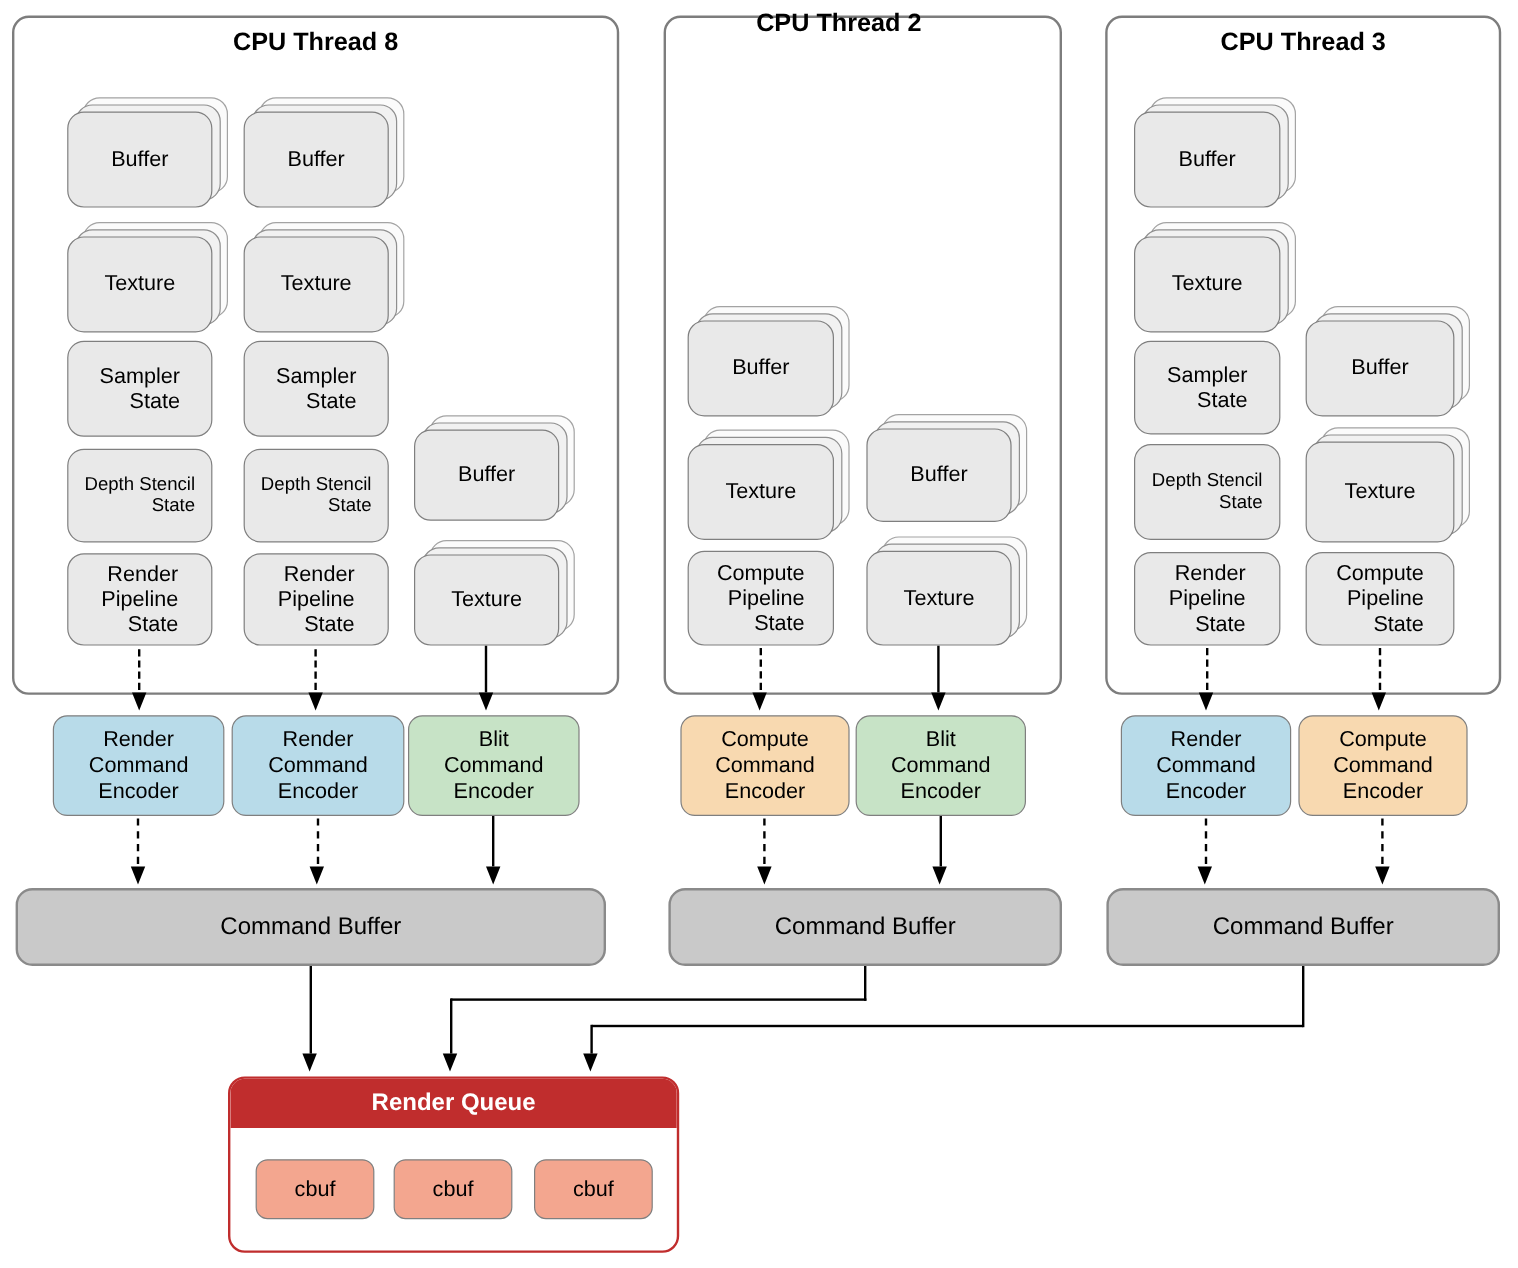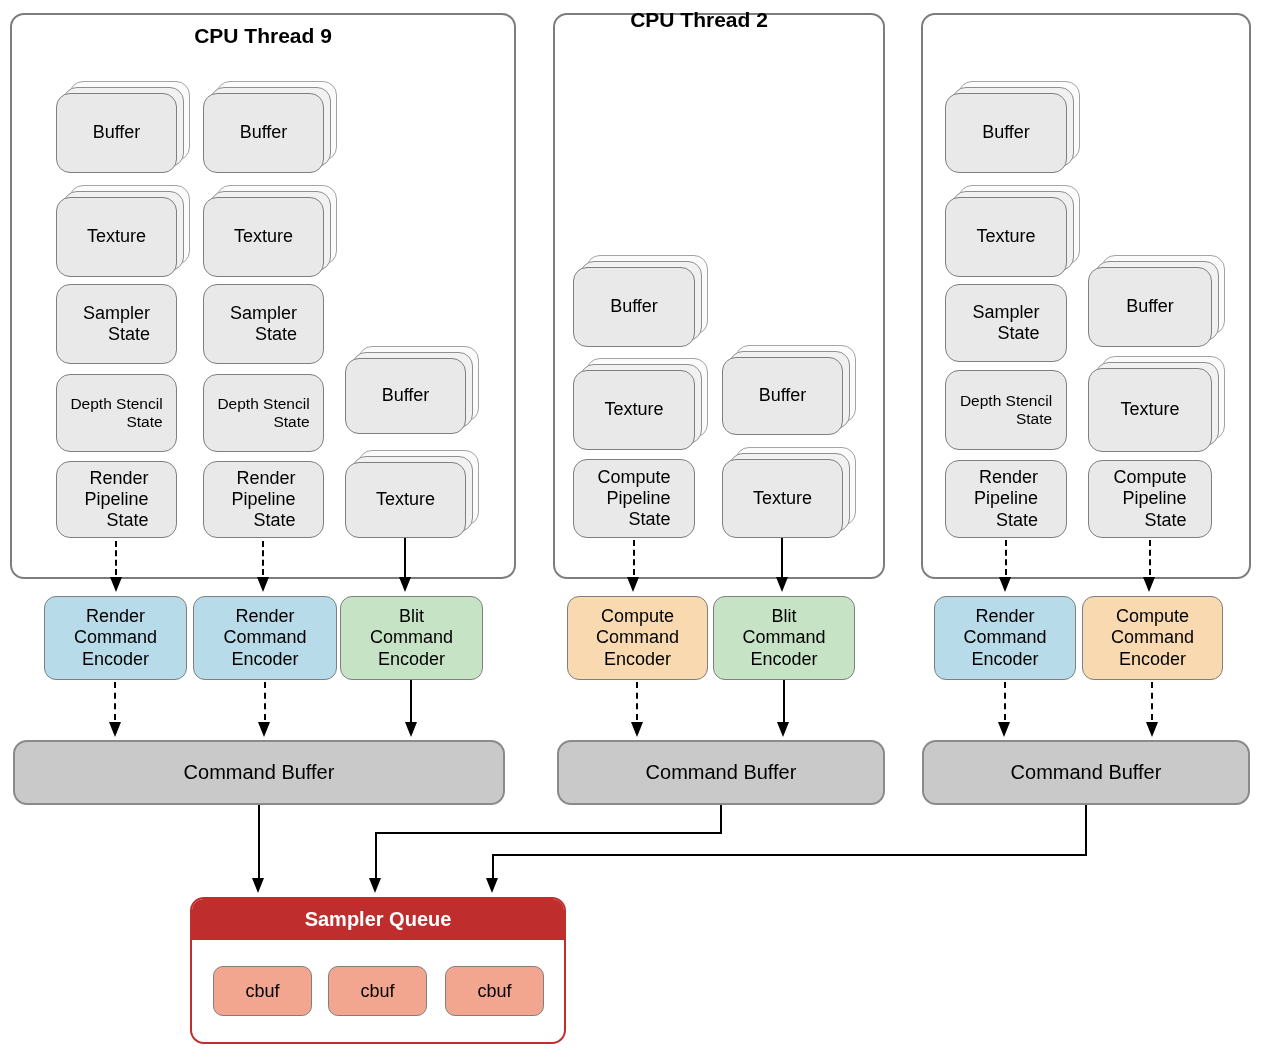--- a/index.html
+++ b/index.html
@@ -72,21 +72,21 @@
          border-left:6.5px solid transparent; border-right:6.5px solid transparent;
          border-top:15px solid #000; }
 </style>
 </head>
 <body>
 
 <div class="canvas">
 
   <div class="group">
     <div class="panel" style="left:10px;top:13px;width:506px;height:566px"></div>
-    <div class="panel-title" style="left:10px;top:24px;width:506px">CPU Thread 9</div>
+    <div class="panel-title" style="left:10px;top:24px;width:506px">CPU Thread 8</div>
 
     <div class="stack" style="left:56px;top:93px;width:121px;height:80px">
       <div class="card">Buffer</div>
     </div>
     <div class="stack" style="left:56px;top:197px;width:121px;height:80px">
       <div class="card">Texture</div>
     </div>
     <div class="box" style="left:56px;top:284px;width:121px;height:80px">Sampler
 State</div>
     <div class="box small" style="left:56px;top:374px;width:121px;height:78px">Depth Stencil
@@ -187,20 +187,21 @@
     <div class="cmdbuf" style="left:557px;top:740px;width:328px;height:65px">Command Buffer</div>
 
     <div class="vl" style="left:720px;top:805px;height:29px"></div>
     <div class="hl" style="left:376px;top:832px;width:346px"></div>
     <div class="vl" style="left:375px;top:832px;height:46px"></div>
     <div class="ah" style="left:369px;top:878px"></div>
   </div>
 
   <div class="group">
     <div class="panel" style="left:921px;top:13px;width:330px;height:566px"></div>
+    <div class="panel-title" style="left:921px;top:24px;width:330px">CPU Thread 3</div>
 
     <div class="stack" style="left:945px;top:93px;width:122px;height:80px">
       <div class="card">Buffer</div>
     </div>
     <div class="stack" style="left:945px;top:197px;width:122px;height:80px">
       <div class="card">Texture</div>
     </div>
     <div class="box" style="left:945px;top:284px;width:122px;height:78px">Sampler
 State</div>
     <div class="box small" style="left:945px;top:370px;width:122px;height:80px">Depth Stencil
@@ -239,20 +240,20 @@
     <div class="cmdbuf" style="left:922px;top:740px;width:328px;height:65px">Command Buffer</div>
 
     <div class="vl" style="left:1085px;top:805px;height:51px"></div>
     <div class="hl" style="left:493px;top:854px;width:593px"></div>
     <div class="vl" style="left:492px;top:854px;height:24px"></div>
     <div class="ah" style="left:486px;top:878px"></div>
   </div>
 
   <div class="group">
     <div class="queue" style="left:190px;top:897px;width:376px;height:147px">
-      <div class="queue-header">Sampler Queue</div>
+      <div class="queue-header">Render Queue</div>
     </div>
     <div class="cbuf" style="left:213px;top:966px;width:99px;height:50px">cbuf</div>
     <div class="cbuf" style="left:328px;top:966px;width:99px;height:50px">cbuf</div>
     <div class="cbuf" style="left:445px;top:966px;width:99px;height:50px">cbuf</div>
   </div>
 
 </div>
 
 </body></html>

